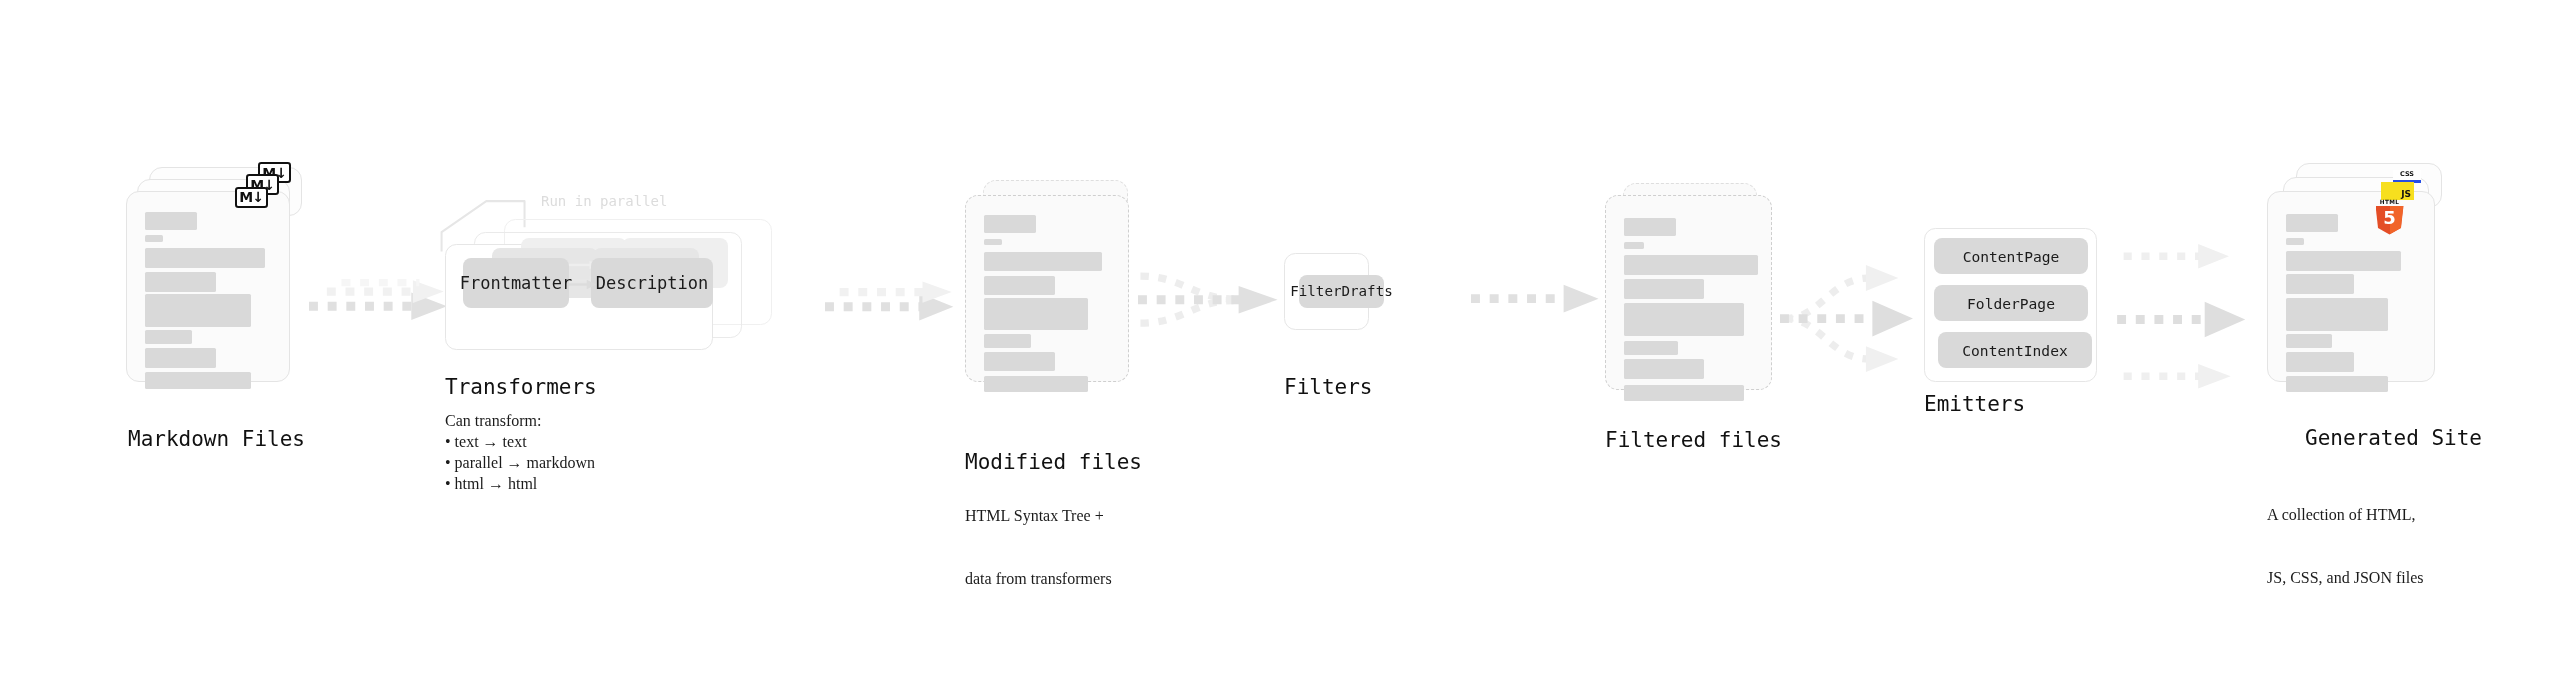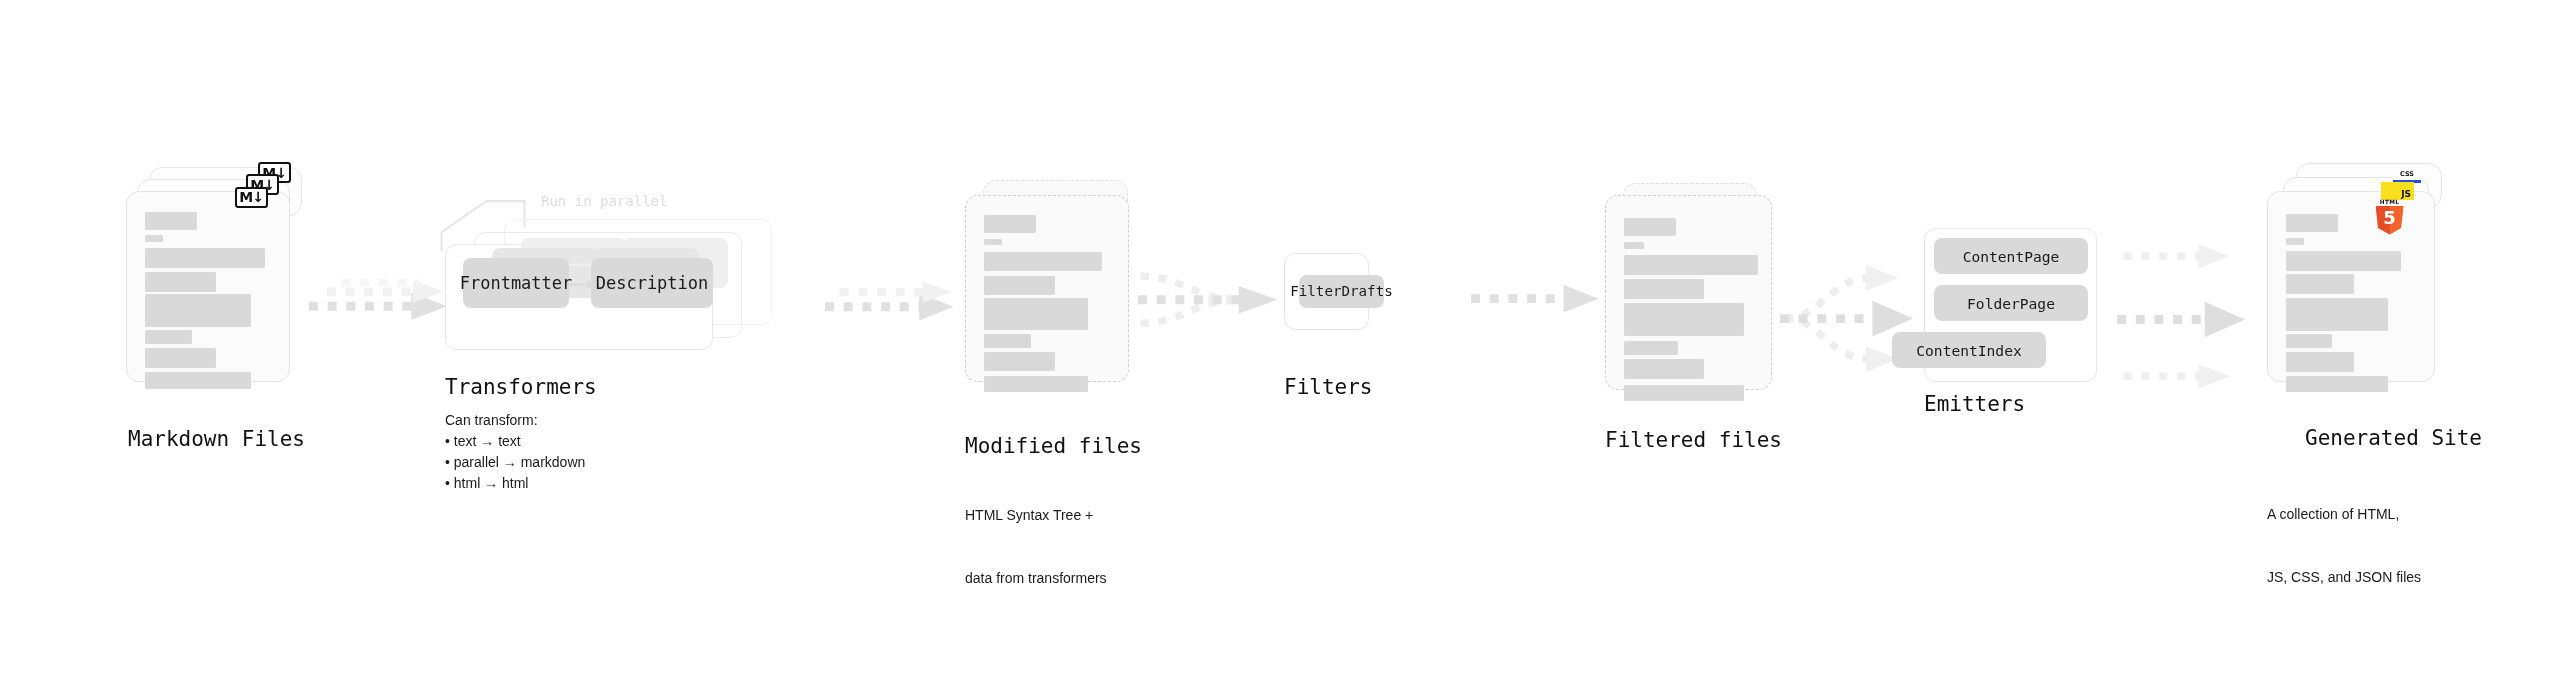--- a/index.html
+++ b/index.html
@@ -119,22 +119,22 @@
   .title {
     position: absolute;
     font-family: "DejaVu Sans Mono", "Liberation Mono", monospace;
     font-size: 21px;
     color: #111111;
     white-space: nowrap;
     letter-spacing: 0px;
   }
   .caption {
     position: absolute;
-    font-family: Liberation Sans, sans-serif;
-    font-size: 14px;
+    font-family: Liberation Serif, serif;
+    font-size: 16px;
     line-height: 21px;
     color: #1b1b1b;
     white-space: pre;
   }
   .caption.list { white-space: normal; }
   .caption .li { display: block; padding-left: 14.6px; text-indent: -14.6px; }
 
   .parallel-label {
     position: absolute;
     font-family: "DejaVu Sans Mono", "Liberation Mono", monospace;
@@ -240,21 +240,21 @@
       <div class="bar" style="left:18px; top:19.5px; width:52px; height:18px;"></div>
       <div class="bar" style="left:18px; top:43px; width:18px; height:6.5px;"></div>
       <div class="bar" style="left:18px; top:56px; width:118px; height:19.5px;"></div>
       <div class="bar" style="left:18px; top:80px; width:71px; height:19.5px;"></div>
       <div class="bar" style="left:18px; top:102px; width:104px; height:32.5px;"></div>
       <div class="bar" style="left:18px; top:138px; width:47px; height:14px;"></div>
       <div class="bar" style="left:18px; top:156px; width:71px; height:19.5px;"></div>
       <div class="bar" style="left:18px; top:180px; width:104px; height:16.3px;"></div>
     </div>
   </div>
-  <div class="title" style="left:965px; top:434px;">Modified files</div>
+  <div class="title" style="left:965px; top:450px;">Modified files</div>
   <div class="caption" style="left:965px; top:463px;">
     <span style="display:block">HTML Syntax Tree +</span>
     <span style="display:block">data from transformers</span>
   </div>
 
   <svg class="conn" style="left:1138px; top:268px;" width="142" height="65" viewBox="0 0 175 80">
     <path d="M 3 10 C 55 10 70 38 118 38" fill="none" stroke="#ededed" stroke-width="9" stroke-dasharray="10 12"></path>
     <path d="M 3 68 C 55 68 70 40 118 40" fill="none" stroke="#ededed" stroke-width="9" stroke-dasharray="10 12"></path>
     <line x1="0" y1="39" x2="128" y2="39" stroke="#e0e0e0" stroke-width="11" stroke-dasharray="11 12"></line>
     <polygon points="124,22 172,39 124,56" fill="#e0e0e0"></polygon>
@@ -292,21 +292,21 @@
     <path d="M 6 92 C 50 92 62 142 110 142" fill="none" stroke="#ededed" stroke-width="9" stroke-dasharray="10 12"></path>
     <polygon points="106,126 146,142 106,158" fill="#f0f0f0"></polygon>
 
     <line x1="0" y1="92" x2="118" y2="92" stroke="#dedede" stroke-width="11" stroke-dasharray="11 12"></line>
     <polygon points="114,70 164,92 114,114" fill="#dedede"></polygon>
   </svg>
 
   <div class="group-box" style="left:1924px; top:228px; width:173px; height:154px;"></div>
   <div class="pill" style="left:1934px; top:238px; width:154px; height:36px; font-size:14.6px;">ContentPage</div>
   <div class="pill" style="left:1934px; top:285px; width:154px; height:36px; font-size:14.6px;">FolderPage</div>
-  <div class="pill" style="left:1892px; top:332px; width:154px; height:36px; font-size:14.6px;">ContentIndex</div>
+  <div class="pill" style="left:1938px; top:332px; width:154px; height:36px; font-size:14.6px;">ContentIndex</div>
   <div class="title" style="left:1924px; top:392px;">Emitters</div>
 
   <svg class="conn" style="left:2117px; top:236px;" width="130" height="150" viewBox="0 0 160 185">
     <line x1="8" y1="25" x2="104" y2="25" stroke="#efefef" stroke-width="9" stroke-dasharray="10 12"></line>
     <polygon points="100,10 138,25 100,40" fill="#f0f0f0"></polygon>
     <line x1="0" y1="103" x2="112" y2="103" stroke="#dedede" stroke-width="11" stroke-dasharray="11 12"></line>
     <polygon points="108,81 158,103 108,125" fill="#dedede"></polygon>
     <line x1="8" y1="173" x2="104" y2="173" stroke="#efefef" stroke-width="9" stroke-dasharray="10 12"></line>
     <polygon points="100,158 140,173 100,188" fill="#f0f0f0"></polygon>
   </svg>

